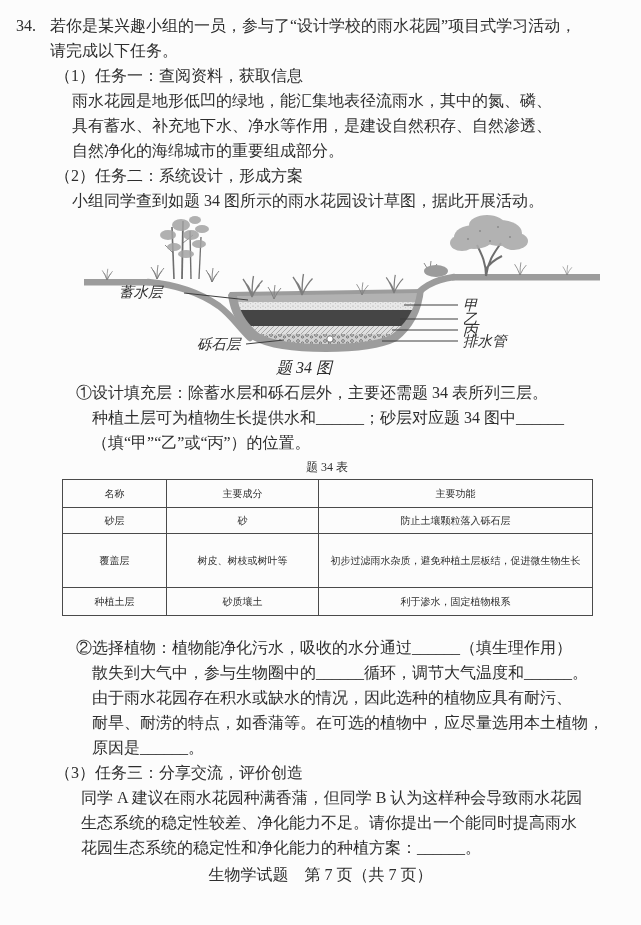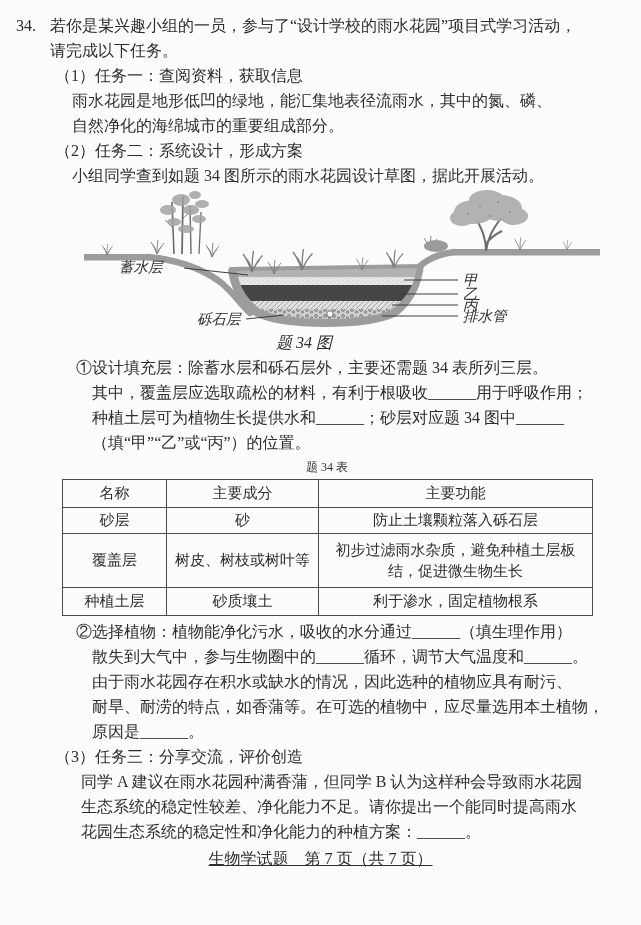--- a/index.html
+++ b/index.html
@@ -16,46 +16,47 @@
   .task-head{display:flex;margin-left:55px;}
   .task-head .tnum{flex:0 0 33px;}
   .para-1{margin-left:72px;}
   .para-3{margin-left:81px;}
   .step{padding-left:92px;text-indent:0;}
   .step .first{text-indent:-16px;}
   .figure-wrap{margin-left:62px;width:560px;height:167px;font-style:italic;}
   .tbl-caption{width:530px;margin-left:62px;text-align:center;line-height:24px;font-size:12px;}
   table.layer-table{
     margin-left:62px;width:530px;border-collapse:collapse;table-layout:fixed;
-    font-size:15px;line-height:1.35;color:#2e2e2e;
+    font-size:10px;line-height:1.35;color:#2e2e2e;
   }
   table.layer-table td,table.layer-table th{
     border:1px solid #4a4a4a;text-align:center;vertical-align:middle;
     font-weight:normal;padding:2px 4px;box-sizing:border-box;
   }
   tr.h-row{height:28px;} tr.r1{height:26px;} tr.r2{height:54px;} tr.r3{height:28px;}
-  .footer{width:641px;text-align:center;margin-top:2px;font-size:16px;text-decoration:underline;}
+  .footer{width:641px;text-align:center;margin-top:2px;font-size:16px;}
   svg text{font-family:"Liberation Serif","DejaVu Serif",serif;fill:#2e2e2e;}
 </style>
 </head>
 <body>
 
 <div class="sheet">
 
   <div class="q-row">
     <span class="q-num">34.</span>
     <span>若你是某兴趣小组的一员，参与了“设计学校的雨水花园”项目式学习活动，</span>
   </div>
   <div class="indent-1">请完成以下任务。</div>
 
   <div class="task-head">
     <span class="tnum">（1）</span>
     <span>任务一：查阅资料，获取信息</span>
   </div>
   <div class="para-1">雨水花园是地形低凹的绿地，能汇集地表径流雨水，其中的氮、磷、</div>
+  <div class="para-1">具有蓄水、补充地下水、净水等作用，是建设自然积存、自然渗透、</div>
   <div class="para-1">自然净化的海绵城市的重要组成部分。</div>
 
   <div class="task-head">
     <span class="tnum">（2）</span>
     <span>任务二：系统设计，形成方案</span>
   </div>
   <div class="para-1">小组同学查到如题 34 图所示的雨水花园设计草图，据此开展活动。</div>
 
   <div class="figure-wrap">
     <svg width="560" height="167" viewBox="0 0 560 167">
@@ -183,21 +184,20 @@
       <text x="401" y="97" font-size="14.5">甲</text>
       <text x="401" y="111" font-size="14.5">乙</text>
       <text x="401" y="122" font-size="14.5">丙</text>
       <text x="401" y="133" font-size="14.5">排水管</text>
       <text x="242" y="160" font-size="16" text-anchor="middle">题 34 图</text>
     </svg>
   </div>
 
   <div class="step">
     <div class="first"><span>①</span><span>设计填充层：除蓄水层和砾石层外，主要还需题 34 表所列三层。</span></div>
-    <div>其中，覆盖层应选取疏松的材料，有利于根吸收______用于呼吸作用；</div>
     <div>种植土层可为植物生长提供水和______；砂层对应题 34 图中______</div>
     <div>（填“甲”“乙”或“丙”）的位置。</div>
   </div>
 
   <div class="tbl-caption">题 34 表</div>
 
   <table class="layer-table">
     <colgroup>
         <col style="width:104px">
         <col style="width:152px">
@@ -220,21 +220,21 @@
       <td>初步过滤雨水杂质，避免种植土层板结，促进微生物生长</td>
     </tr>
     <tr class="r3">
       <td>种植土层</td>
       <td>砂质壤土</td>
       <td>利于渗水，固定植物根系</td>
     </tr>
   </tbody>
     </table>
 
-  <div class="step" style="margin-top:3px;">
+  <div class="step" style="margin-top:19px;">
     <div class="first"><span>②</span><span>选择植物：植物能净化污水，吸收的水分通过______（填生理作用）</span></div>
     <div>散失到大气中，参与生物圈中的______循环，调节大气温度和______。</div>
     <div>由于雨水花园存在积水或缺水的情况，因此选种的植物应具有耐污、</div>
     <div>耐旱、耐涝的特点，如香蒲等。在可选的植物中，应尽量选用本土植物，</div>
     <div>原因是______。</div>
   </div>
 
   <div class="task-head">
     <span class="tnum">（3）</span>
     <span>任务三：分享交流，评价创造</span>

